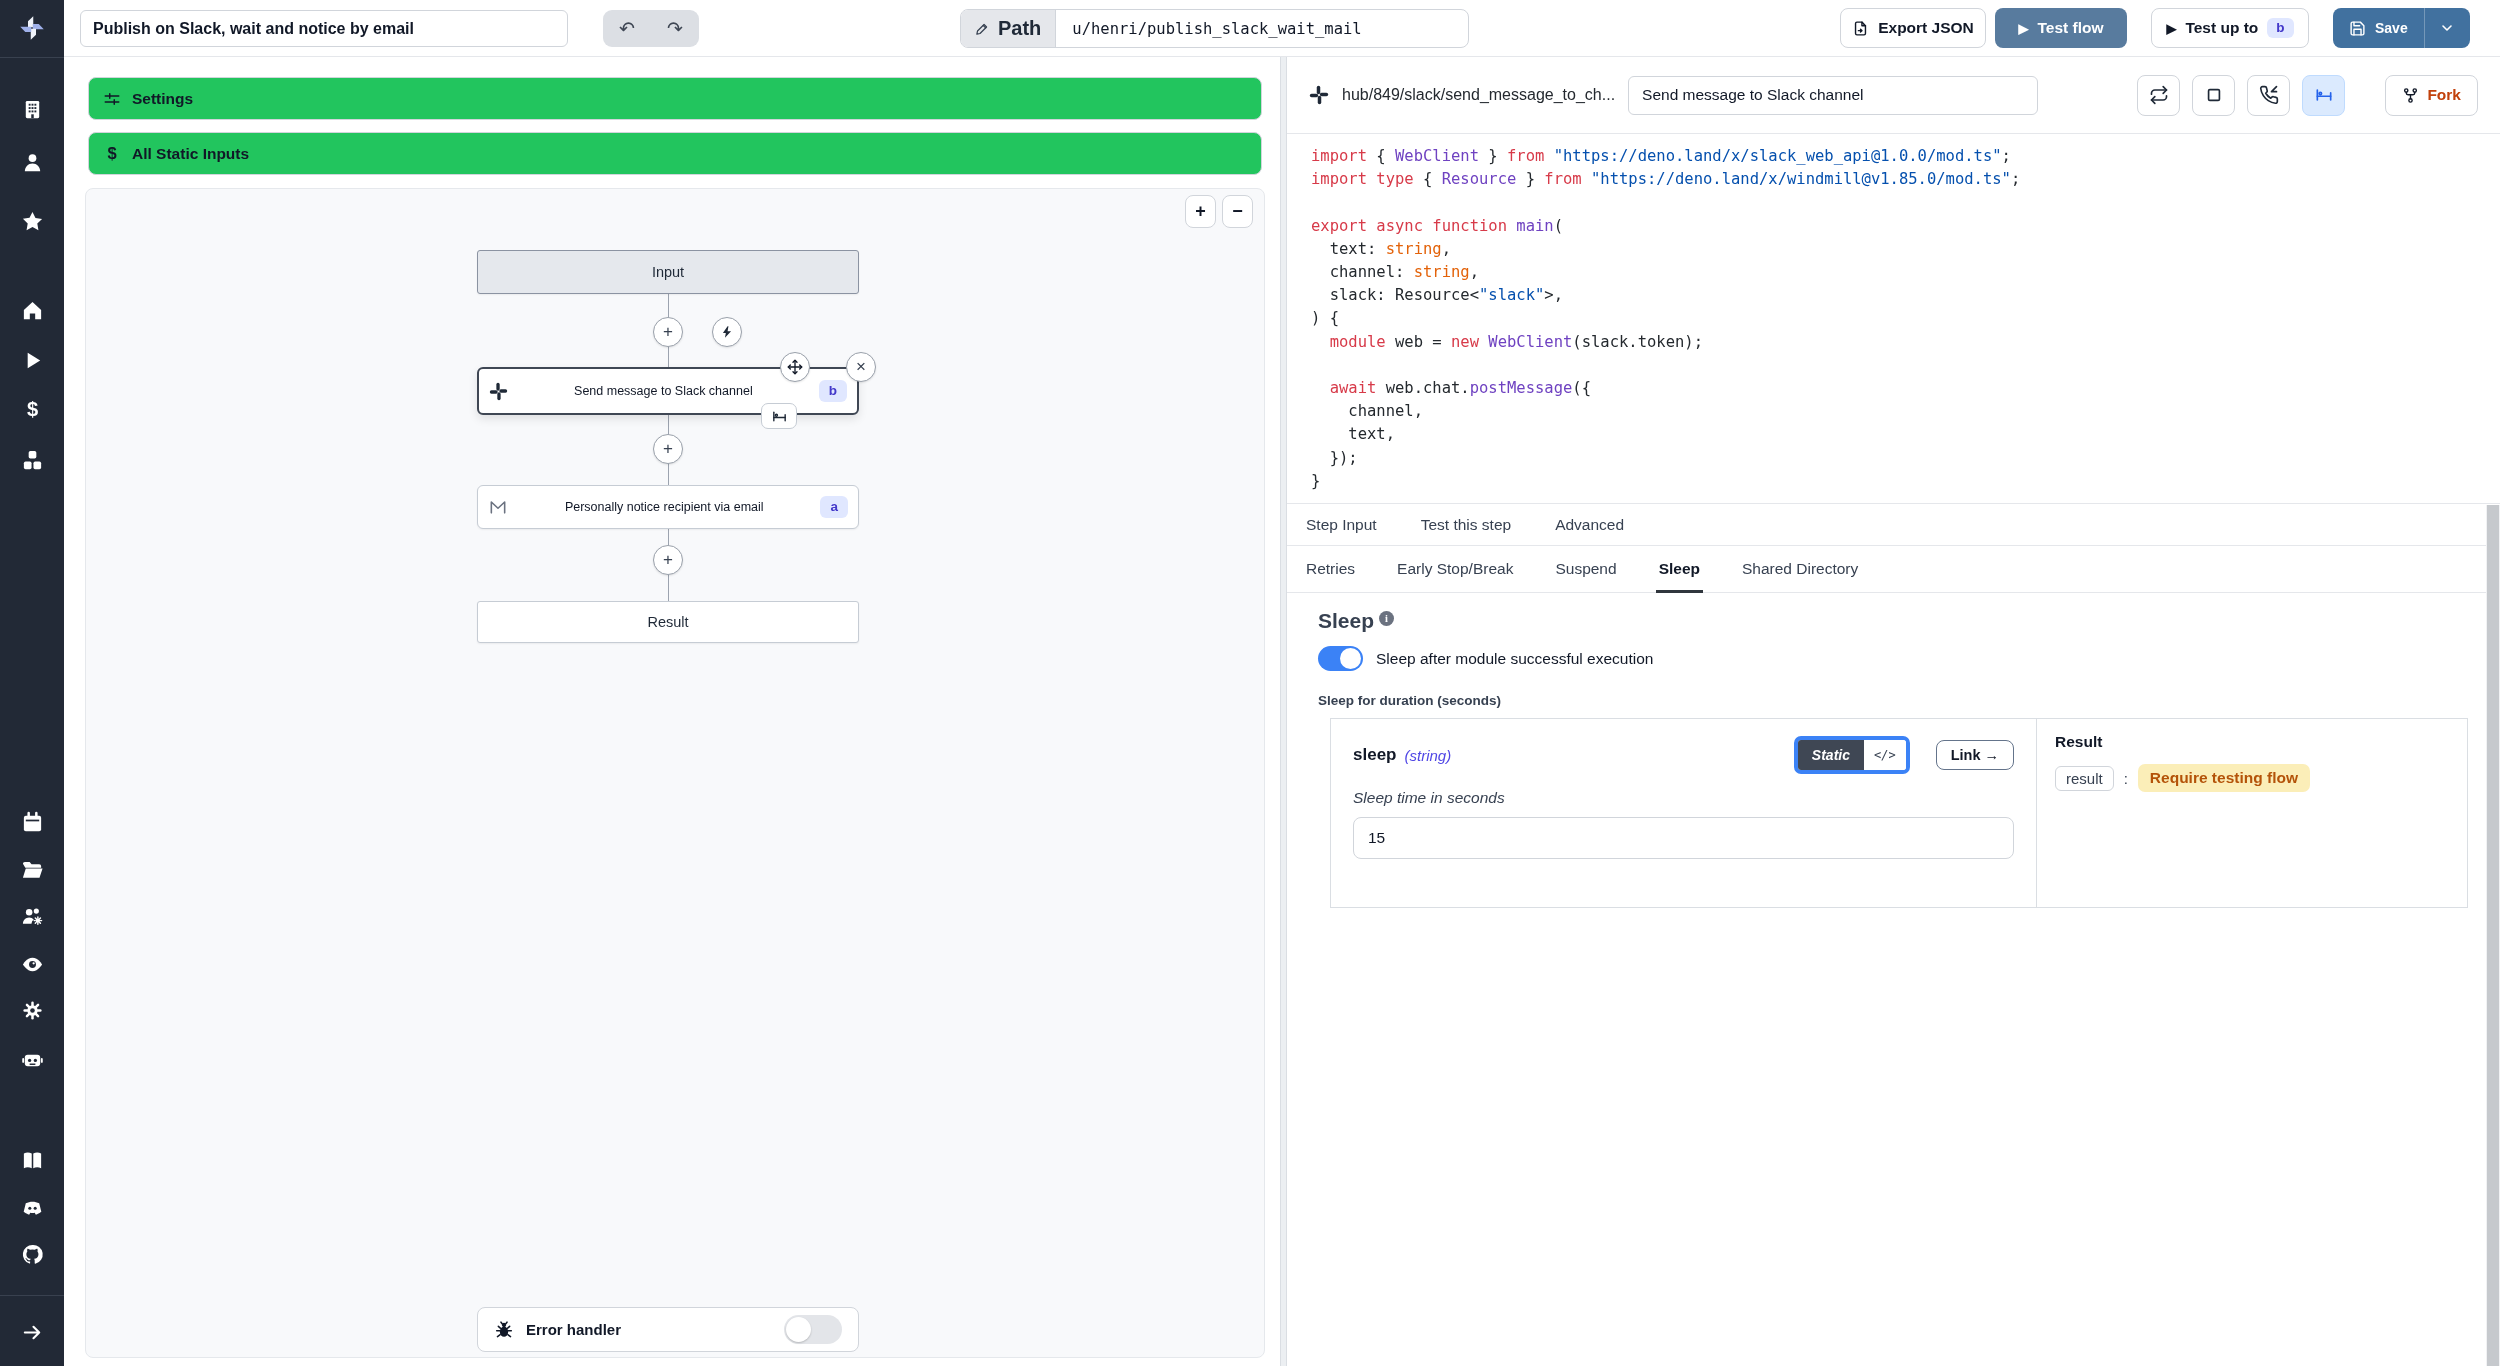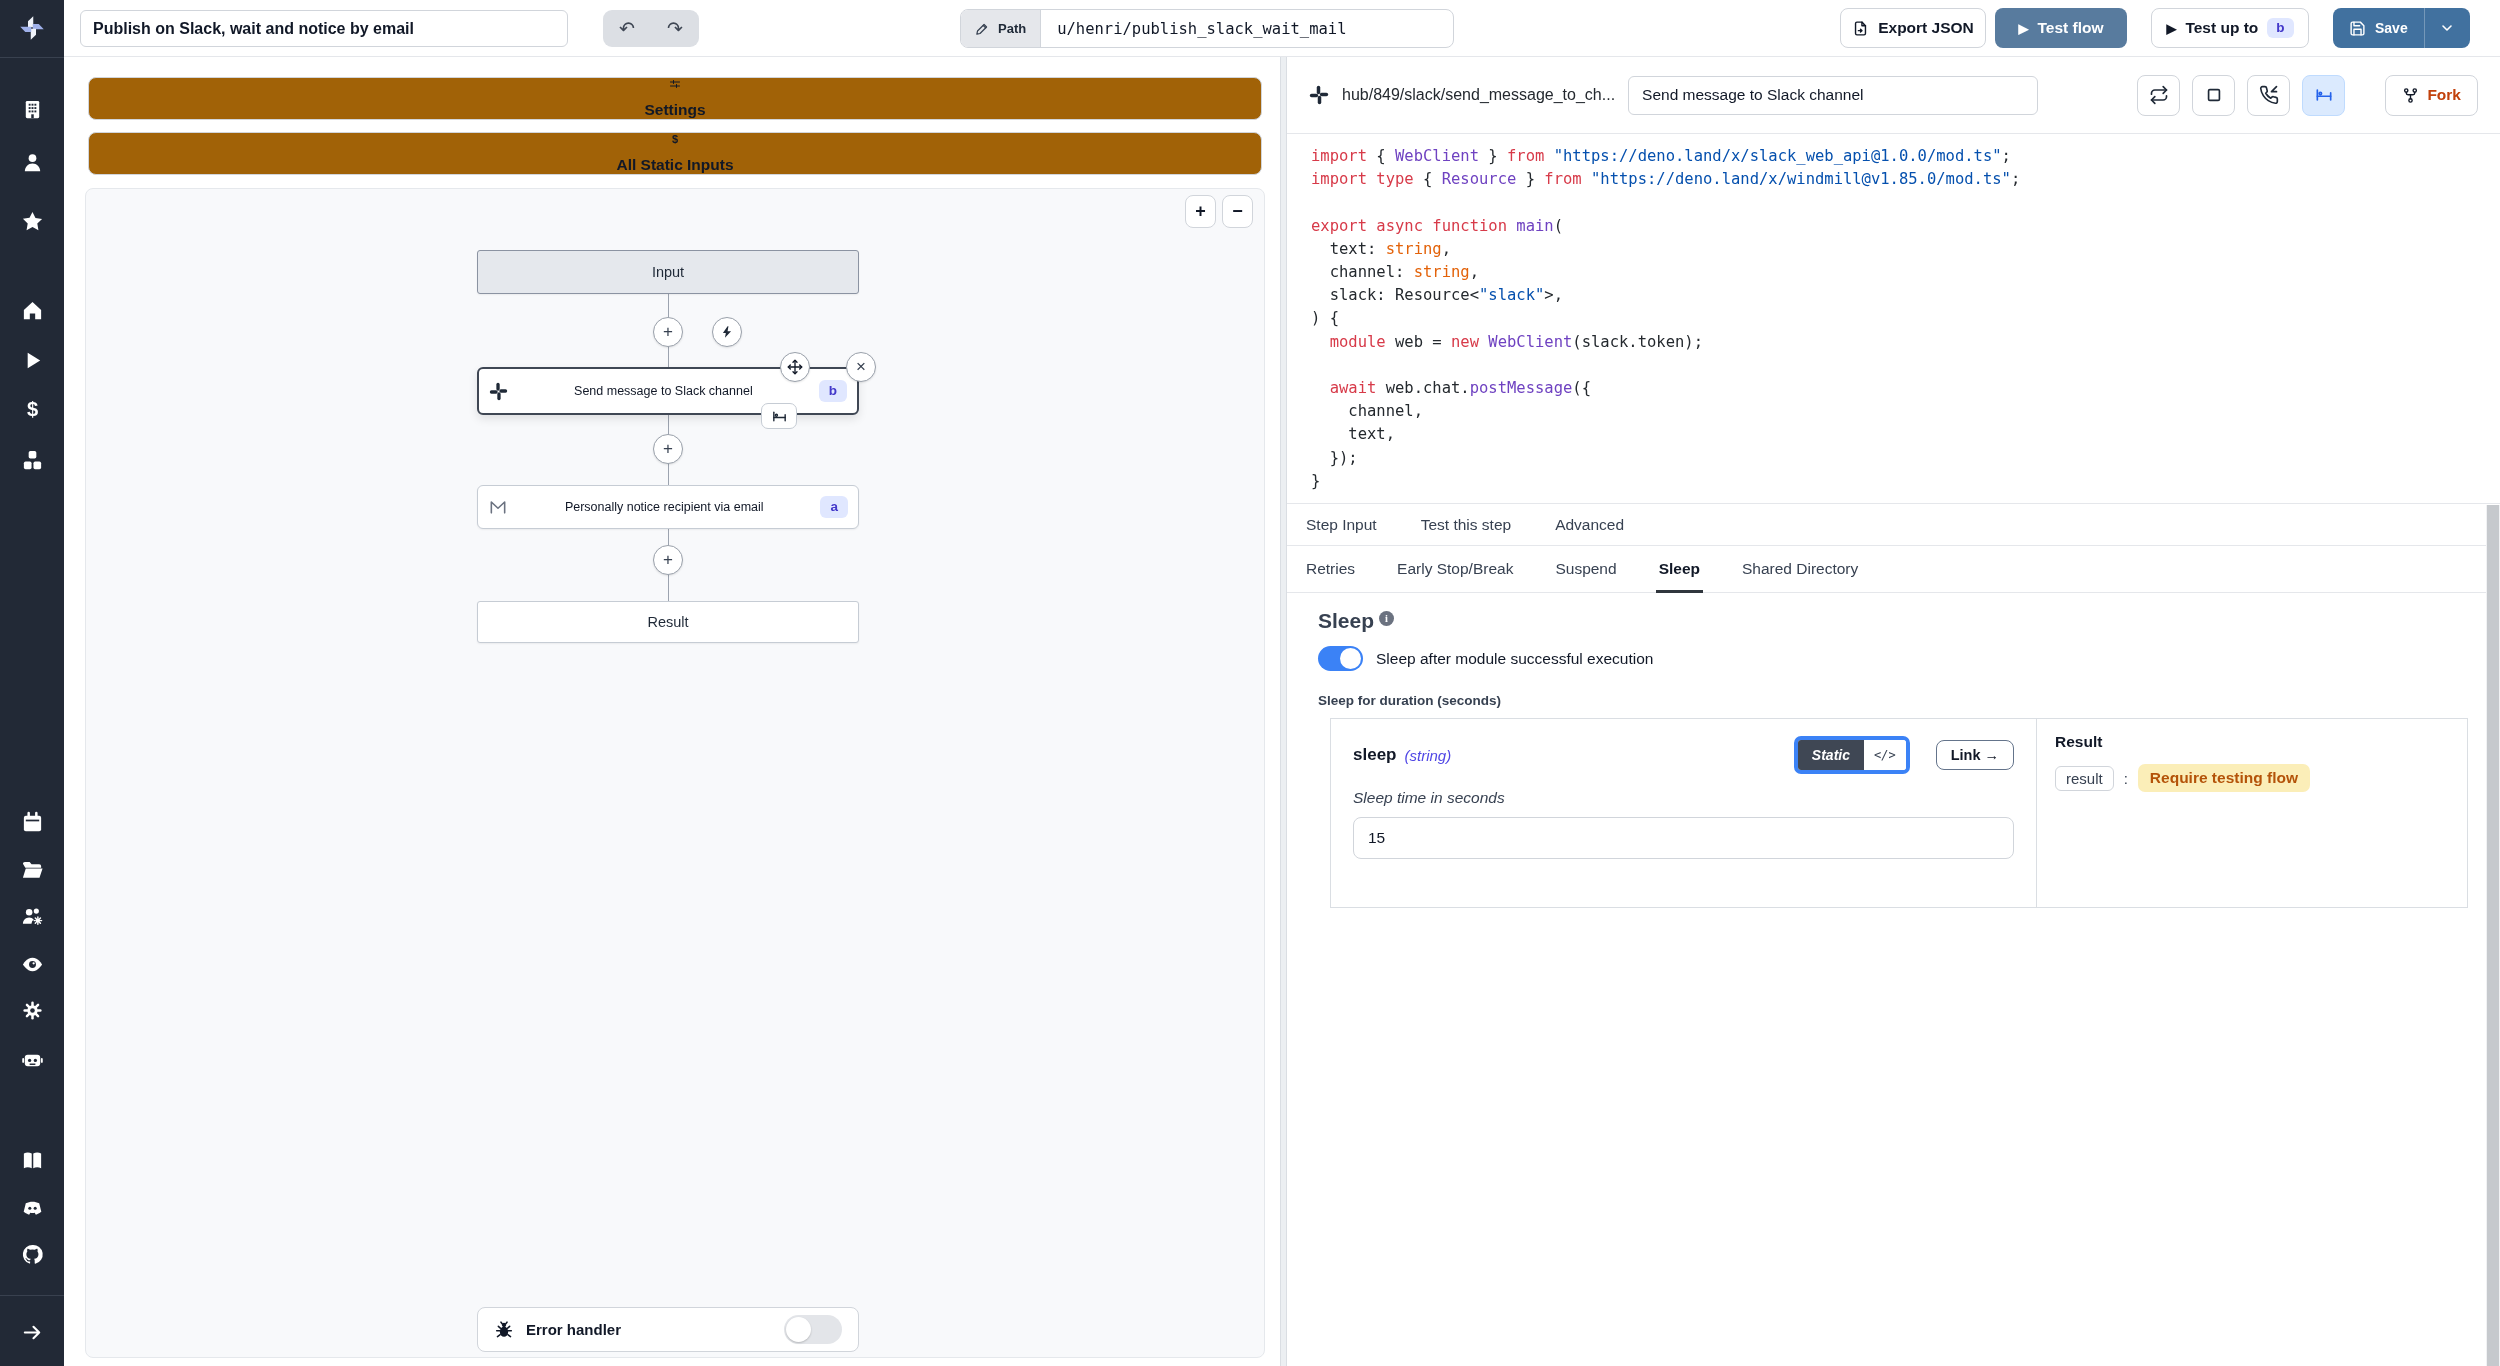--- a/index.html
+++ b/index.html
@@ -12,34 +12,34 @@
   .sb-icon { position: absolute; left: 0; width: 64px; height: 26px; display: flex; align-items: center; justify-content: center; cursor: pointer; }
   .sb-icon svg { width: 23px; height: 23px; }
   .sb-sep { position: absolute; left: 0; width: 64px; border-top: 1px solid #39414f; }
 
   
   .topbar { position: absolute; left: 64px; top: 0; width: 2436px; height: 57px; background: #fff; border-bottom: 1px solid #e5e7eb; z-index: 10; }
   .title-input { position: absolute; left: 16px; top: 10px; width: 488px; height: 37px; border: 1px solid #d1d5db; border-radius: 6px; padding: 0 12px; font-family: "Liberation Sans", sans-serif; font-size: 16px; font-weight: 700; color: #111827; outline: none; }
   .undo-group { position: absolute; left: 539px; top: 10px; width: 96px; height: 37px; background: #dcdfe4; border-radius: 9px; display: flex; }
   .undo-group > div { width: 48px; display: flex; align-items: center; justify-content: center; font-size: 19px; color: #3f4754; cursor: pointer; }
   .path-group { position: absolute; left: 896px; top: 9px; height: 39px; display: flex; border: 1px solid #d1d5db; border-radius: 8px; overflow: hidden; background: #fff; }
-  .path-label { background: #e5e7eb; display: flex; align-items: center; gap: 8px; padding: 0 14px; font-size: 13px; font-weight: 700; color: #1f2937; border-right: 1px solid #d1d5db; cursor: pointer; }
+  .path-label { background: #e5e7eb; display: flex; align-items: center; gap: 8px; padding: 0 14px; font-size: 20px; font-weight: 700; color: #1f2937; border-right: 1px solid #d1d5db; cursor: pointer; }
   .path-value { display: flex; align-items: center; padding: 0 16px; width: 412px; font-family: "DejaVu Sans Mono", monospace; font-size: 15.5px; color: #111827; }
   .btn { position: absolute; top: 8px; height: 40px; border-radius: 8px; display: flex; align-items: center; justify-content: center; gap: 9px; font-size: 15.5px; font-weight: 700; cursor: pointer; }
   .btn-outline { background: #fff; border: 1px solid #d1d5db; color: #111827; }
   .btn svg { width: 17px; height: 17px; }
   .play-glyph { font-size: 13px; }
   .badge { background: #e0e7ff; color: #4338ca; font-weight: 700; font-size: 13.5px; padding: 3px 9px; border-radius: 6px; line-height: 1; }
   .save-group { position: absolute; top: 8px; height: 40px; display: flex; border-radius: 8px; overflow: hidden; }
   .save-main { background: #41719f; color: #fff; display: flex; align-items: center; gap: 9px; padding: 0 16px; font-size: 14px; font-weight: 700; cursor: pointer; }
   .save-caret { background: #41719f; border-left: 1px solid rgba(255,255,255,.28); width: 46px; display: flex; align-items: center; justify-content: center; cursor: pointer; }
 
   
   .flow-panel { position: absolute; left: 64px; top: 57px; width: 1216px; height: 1309px; background: #fff; }
-  .collapse-row { position: absolute; left: 24px; width: 1174px; height: 43px; background: #a16207; border: 1px solid #d1d5db; border-radius: 8px; display: flex; align-items: center; gap: 11px; padding: 0 14px; font-size: 15.5px; font-weight: 700; color: #111827; cursor: pointer; flex-direction: column; }
+  .collapse-row { position: absolute; left: 24px; width: 1174px; height: 43px; background: #22c55e; border: 1px solid #d1d5db; border-radius: 8px; display: flex; align-items: center; gap: 11px; padding: 0 14px; font-size: 15.5px; font-weight: 700; color: #111827; cursor: pointer; }
   .graph-area { position: absolute; left: 21px; top: 131px; width: 1180px; height: 1170px; background: #f8f9fb; border: 1px solid #e5e8ec; border-radius: 8px; }
   .zoom-btn { position: absolute; top: 138px; width: 31px; height: 33px; background: #fff; border: 1px solid #d1d5db; border-radius: 8px; display: flex; align-items: center; justify-content: center; font-size: 18px; font-weight: 700; color: #111827; cursor: pointer; z-index: 3; }
   .edge-line { position: absolute; left: 604px; width: 1px; background: #9ca3af; z-index: 1; }
   .node { position: absolute; left: 413px; width: 382px; background: #fff; border: 1px solid #c6ccd4; display: flex; align-items: center; z-index: 2; box-shadow: 0 1px 2px rgba(0,0,0,.06); cursor: pointer; }
   .node-plain { height: 44px; border-radius: 3px; justify-content: center; font-size: 14.5px; color: #1f2937; }
   .node-input { background: #e5e8ed; border-color: #8b93a2; }
   .node-step { height: 46px; border-radius: 6px; padding: 0 10px; font-size: 12.5px; color: #111827; }
   .node-selected { height: 48px; border: 2px solid #3f4754; box-shadow: 0 4px 10px rgba(0,0,0,.10); }
   .node-step .step-label { flex: 1; text-align: center; }
   .step-badge { background: #e0e7ff; color: #4338ca; font-weight: 700; font-size: 13.5px; padding: 4px 10px; border-radius: 6px; line-height: 1; }

